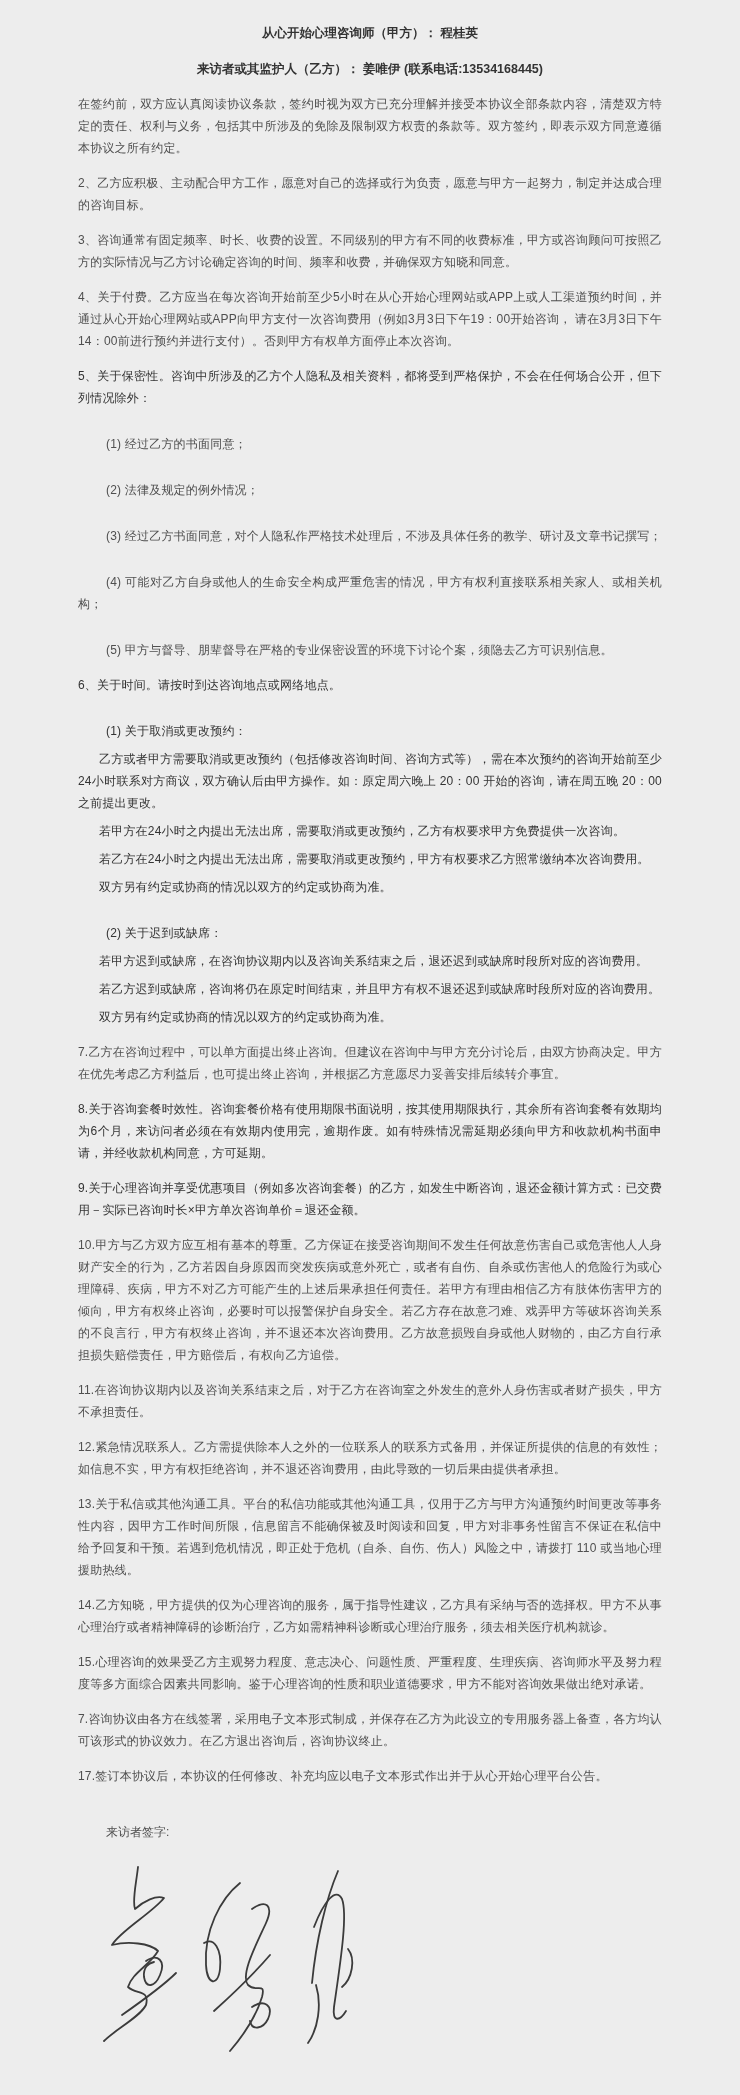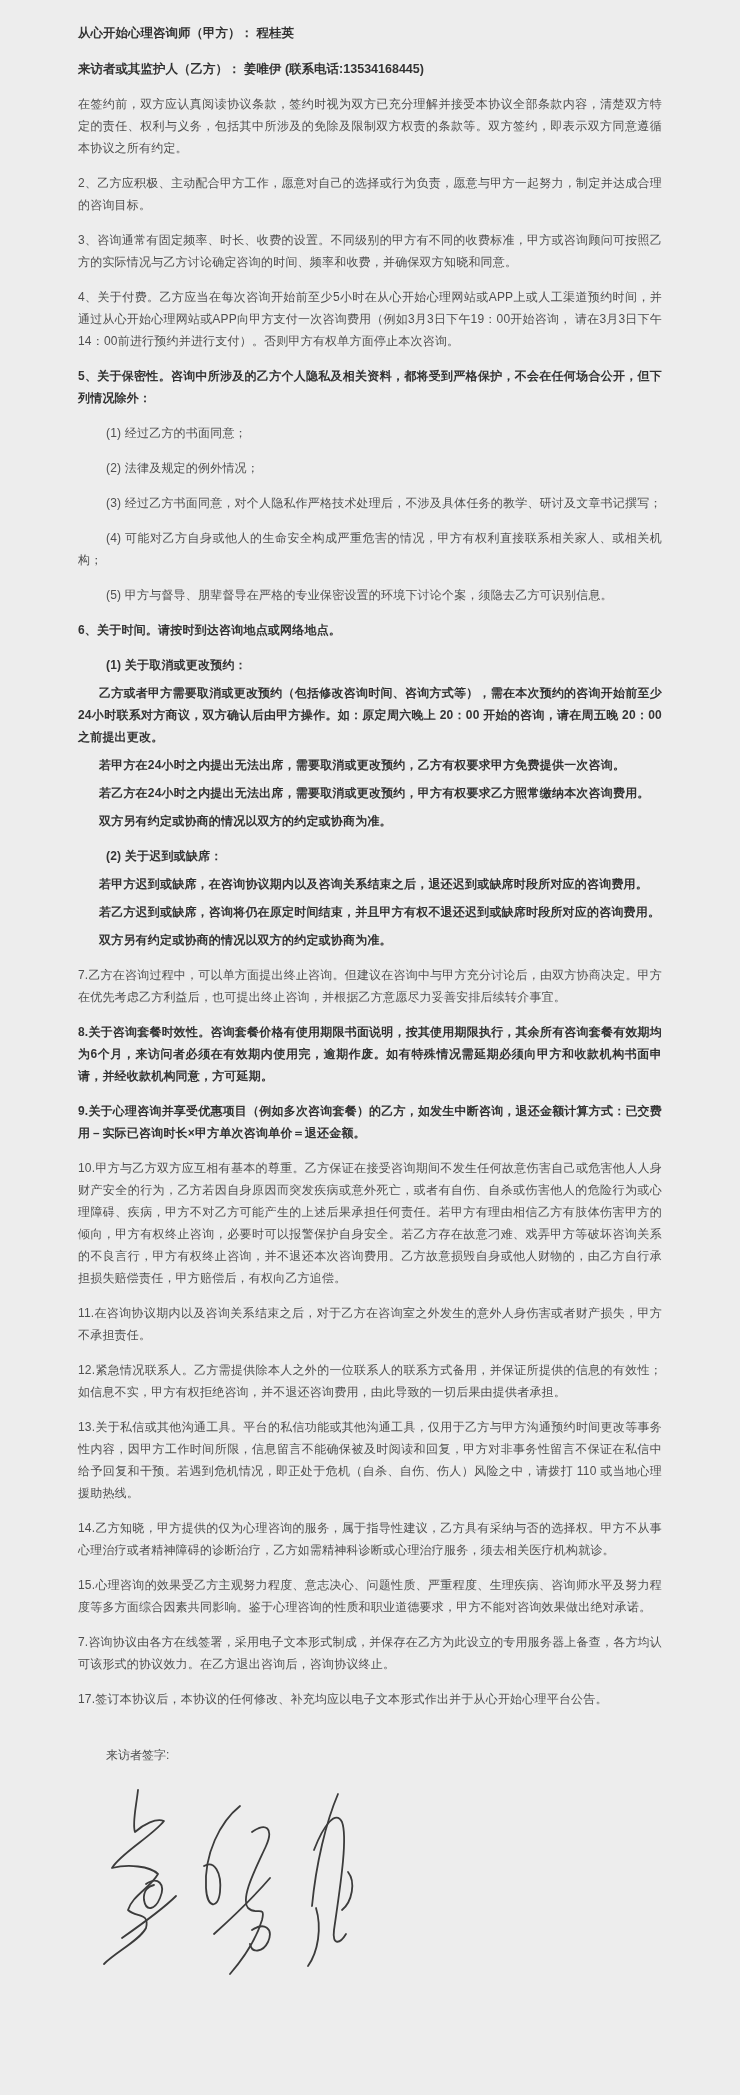--- a/index.html
+++ b/index.html
@@ -25,36 +25,37 @@
     letter-spacing:4px;
     color:#3d3d3d;
     line-height:34px;
   }
   .party-line{
     font-size:12.5px;
     font-weight:700;
     color:#333;
     line-height:22px;
     margin:14px 0 0 0;
+    text-align:center;
   }
   .party-line.first{margin-top:16px;}
   .body-text{margin-top:4px;}
   p.clause{
     font-size:12px;
     color:#4f4f4f;
     line-height:22px;
     margin:13px 0 0 0;
     text-align:justify;
     letter-spacing:0.2px;
   }
   p.clause.em{
-    font-weight:700;
+    font-weight:400;
     color:#333;
   }
-  p.clause.ind-item{ text-indent:28px; margin-top:13px; }
+  p.clause.ind-item{ text-indent:28px; margin-top:24px; }
   p.clause.ind-sub{ text-indent:21px; margin-top:6px; }
   .signature-label{
     margin-top:34px;
     font-size:12px;
     color:#4f4f4f;
     line-height:22px;
     margin-left:28px;
   }
   .signature-area{
     position:relative;

